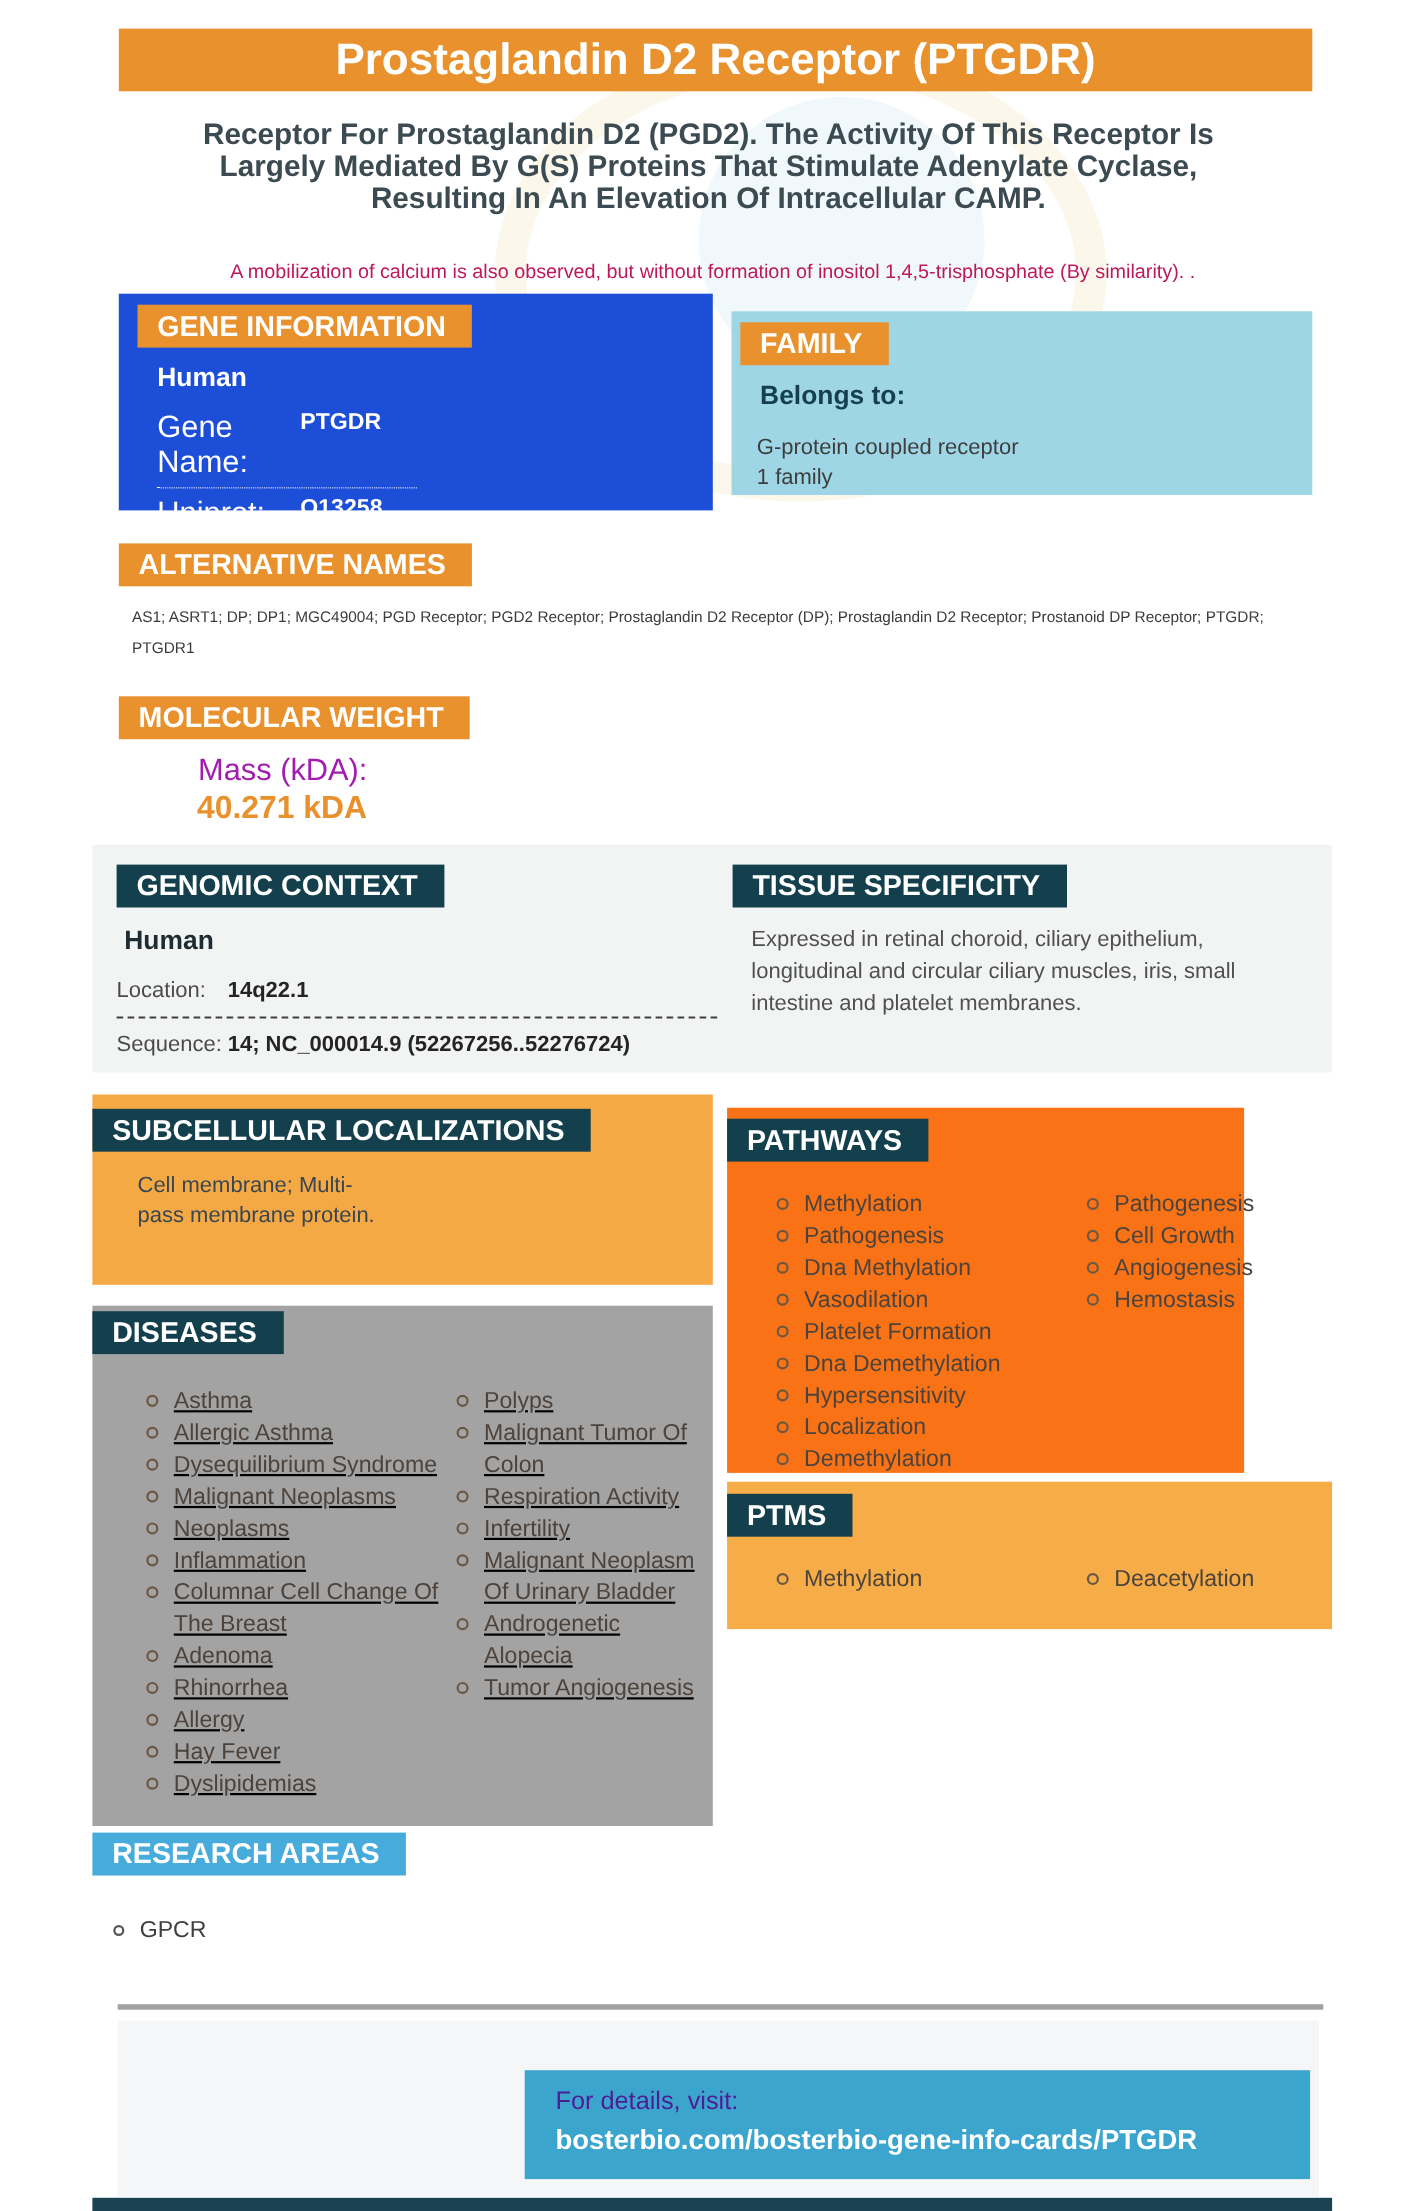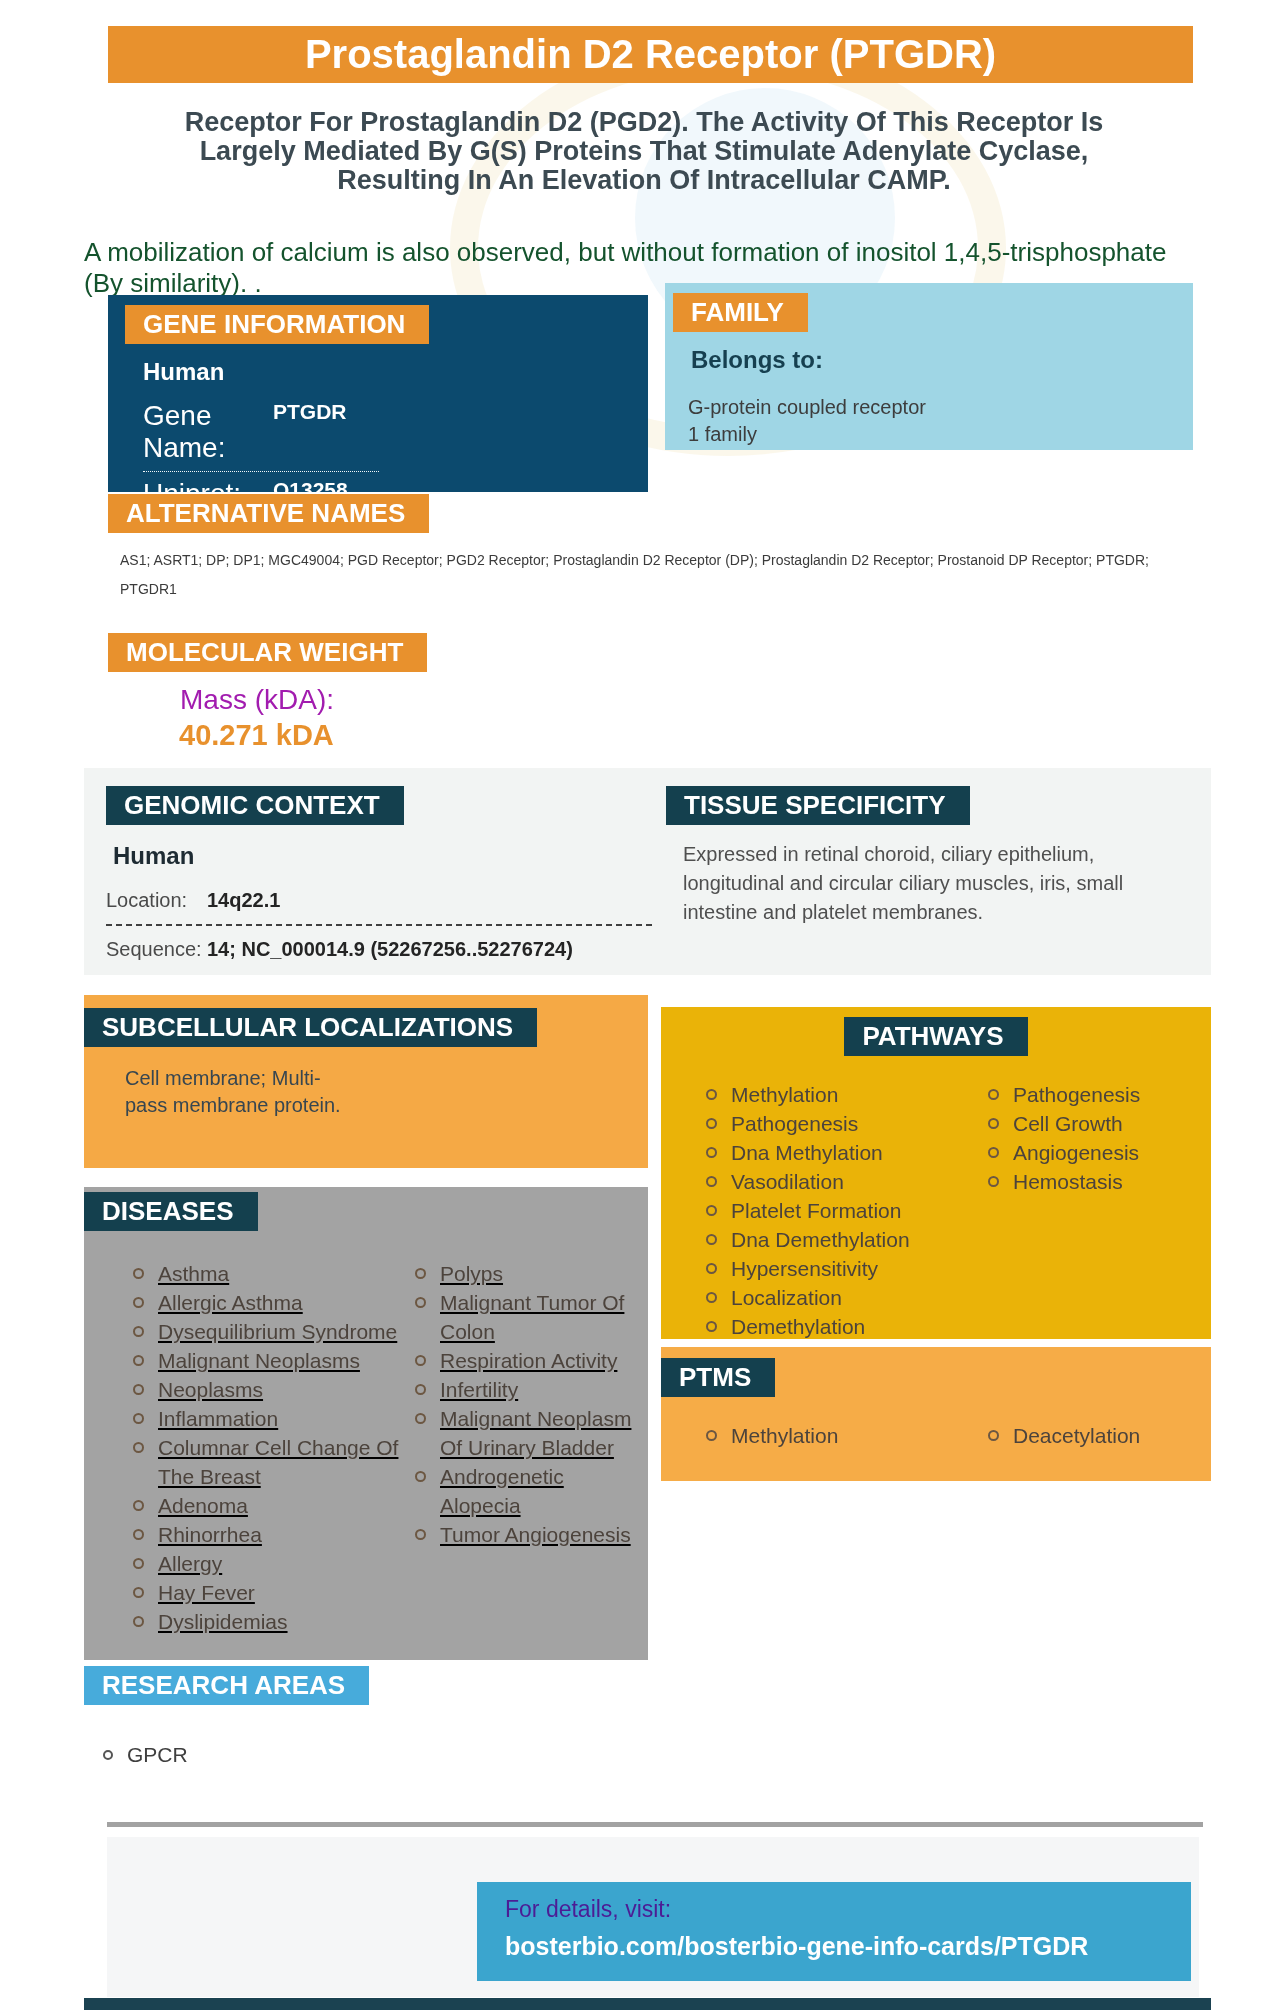--- a/index.html
+++ b/index.html
@@ -9,30 +9,30 @@
   }
   .page>*{position:absolute;z-index:1;}
   
   .wm-ring{left:450px;top:40px;width:500px;height:360px;border:28px solid #F8F0DA;border-radius:50%;opacity:.55;z-index:0;}
   .wm-blob{left:635px;top:88px;width:260px;height:260px;background:#E9F4FA;border-radius:50%;opacity:.65;z-index:0;}
 
   
   .banner{left:108px;top:26px;width:1085px;height:57px;background:#E8912D;text-align:center;}
   .banner h1{margin:0;line-height:57px;font-size:40px;font-weight:bold;color:#ffffff;}
   .subtitle{left:139px;top:108px;width:1010px;text-align:center;font-size:27px;font-weight:bold;color:#3C4A52;line-height:29px;}
-  .note{left:84px;top:237px;width:1128px;font-size:26px;color:#14532d;}
+  .note{left:84px;top:237px;width:1128px;text-align:center;font-size:18px;color:#be185d;}
 
   
   .tag{display:inline-block;font-weight:bold;font-size:26px;line-height:26px;color:#ffffff;padding:6px 24px 7px 18px;white-space:nowrap;}
   .tag.orange{background:#E8912D;}
   .tag.teal{background:#14404E;}
   .tag.blue{background:#47ABDB;}
 
   
-  .gene-box{left:108px;top:295px;width:540px;height:197px;background:#0c4a6e;}
+  .gene-box{left:108px;top:267px;width:540px;height:197px;background:#1d4ed8;}
   .gene-box .tag{margin:10px 0 0 17px;}
   .gene-species{margin:14px 0 0 35px;font-size:24px;font-weight:bold;color:#ffffff;}
   .g-rows{margin:8px 0 0 35px;width:236px;}
   .g-row{display:flex;padding:6px 0 7px 0;}
   .g-row.dot1{border-bottom:1px dotted rgba(255,255,255,.95);}
   .g-row.dot2{border-bottom:2px dotted rgba(255,255,255,.95);}
   .g-label{width:130px;font-size:28px;color:#ffffff;}
   .g-value{font-size:21px;font-weight:bold;color:#ffffff;}
 
   
@@ -61,21 +61,21 @@
   .gen-row.dashed{border-bottom:2px dashed #3f3f3f;padding-bottom:12px;}
   .gen-row+.gen-row{padding-top:12px;}
   .gen-label{width:101px;font-size:20px;color:#4a4a4a;flex-shrink:0;}
   .gen-value{font-size:20px;font-weight:bold;color:#242424;white-space:nowrap;}
   .tissue-text{position:absolute;left:599px;top:72px;width:505px;font-size:20px;line-height:29px;color:#4f4f4f;}
 
   
   .subcell-box{left:84px;top:995px;width:564px;height:173px;background:#F5A945;}
   .subcell-box .tag{margin-top:13px;}
   .subcell-text{margin:18px 0 0 41px;font-size:20px;line-height:27px;color:#374650;}
-  .pathways-box{left:661px;top:1007px;width:550px;height:332px;background:#eab308;text-align:center;}
+  .pathways-box{left:661px;top:1007px;width:470px;height:332px;background:#f97316;}
   .pathways-box .tag{margin-top:10px;}
   .diseases-box{left:84px;top:1187px;width:564px;height:473px;background:#a3a3a3;text-decoration:underline;}
   .diseases-box .tag{margin-top:5px;}
   .ptms-box{left:661px;top:1347px;width:550px;height:134px;background:#F6AC47;}
   .ptms-box .tag{margin-top:11px;}
 
   .cols{display:flex;margin-top:24px;padding-left:45px;}
   .diseases-box .cols{margin-top:28px;padding-left:49px;}
   .cols ul{list-style:none;margin:0;padding:0;}
   .cols ul.c1{width:282px;flex-shrink:0;}

